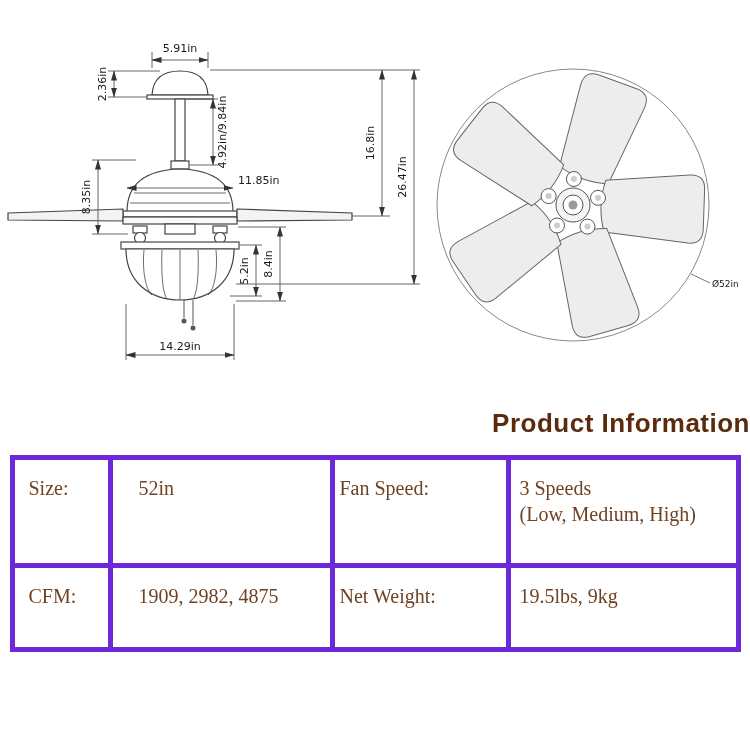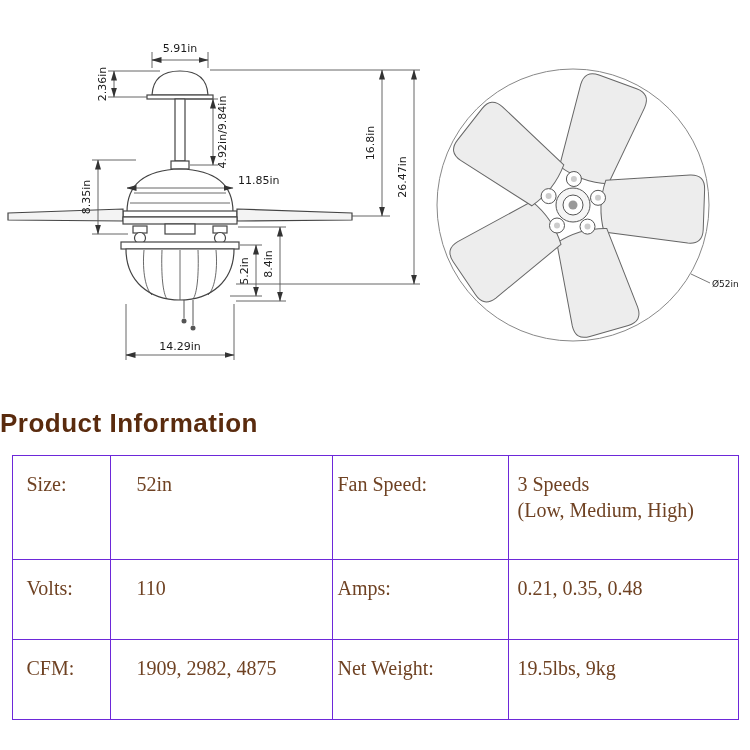--- a/index.html
+++ b/index.html
@@ -3,37 +3,37 @@
 <meta charset="utf-8">
 <style>
   html,body { margin:0; padding:0; background:#ffffff; }
   body { width:750px; height:750px; overflow:hidden;
          font-family:"Liberation Sans", sans-serif; }
   .page { width:750px; height:750px; }
   svg { display:block; }
 
   .title {
     margin:8px 0 16px 0;
-    text-align:left;
+    text-align:right;
     font:bold 26px "Liberation Sans", sans-serif;
     color:#5a2b0e;
     letter-spacing:0.5px;
   }
 
   table.spec-table {
     width:726px;
     margin:0 auto;
     border-collapse:collapse;
     table-layout:fixed;
     font-family:"Liberation Serif", serif;
     font-size:20px;
     color:#6f4223;
   }
   table.spec-table td {
-    border:1px solid #6d28d9;
+    border:5px solid #6d28d9;
     vertical-align:top;
     padding-top:15px;
     padding-bottom:8px;
     white-space:pre-line;
     line-height:1.32;
   }
   table.spec-table td:nth-child(1){ padding-left:14px; }
   table.spec-table td:nth-child(2){ padding-left:26px;margin-left:40px; }
   table.spec-table td:nth-child(3){ padding-left:5px; }
   table.spec-table td:nth-child(4){ padding-left:9px; }
@@ -183,26 +183,20 @@
     </colgroup>
     <tbody>
       <tr class="row-tall">
         <td>Size:</td>
         <td>52in</td>
         <td>Fan Speed:</td>
         <td>3 Speeds
 (Low, Medium, High)</td>
       </tr>
       <tr class="row-std">
-        <td>Volts:</td>
-        <td>110</td>
-        <td>Amps:</td>
-        <td>0.21, 0.35, 0.48</td>
-      </tr>
-      <tr class="row-std">
         <td>CFM:</td>
         <td>1909, 2982, 4875</td>
         <td>Net Weight:</td>
         <td>19.5lbs, 9kg</td>
       </tr>
     </tbody>
   </table>
 
 </div>
 

